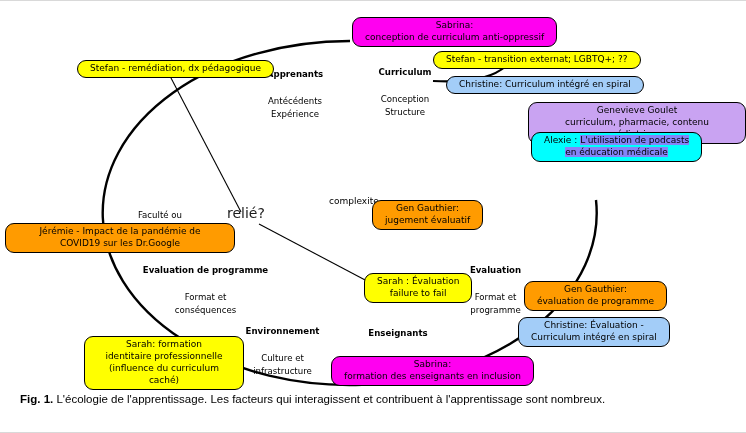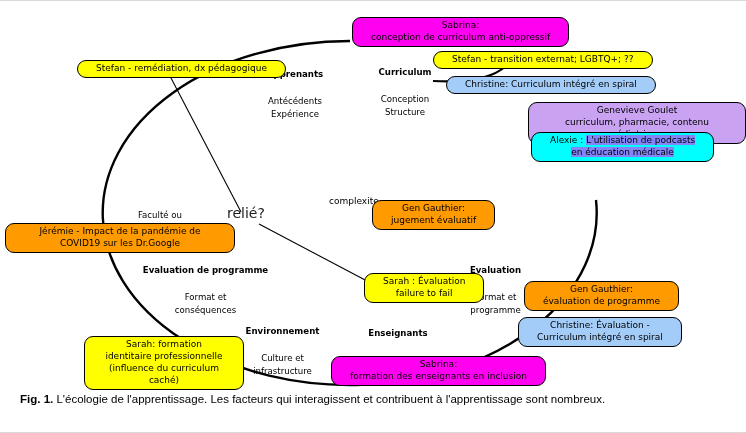--- a/index.html
+++ b/index.html
@@ -5,21 +5,21 @@
   html,body{margin:0;padding:0;background:#fff;}
   #screen{
     position:relative;width:746px;height:433px;background:#ffffff;overflow:hidden;
     font-family:"DejaVu Sans",sans-serif;color:#000;
     border-top:1px solid #d9d9d9;border-bottom:1px solid #d9d9d9;box-sizing:border-box;
   }
   #wires{position:absolute;left:0;top:0;z-index:0;}
   .note{
     position:absolute;z-index:3;box-sizing:border-box;
     border:1.6px solid #000;border-radius:9px;
-    padding:2px 18px;text-align:center;
+    padding:2px 12px;text-align:center;
     font-size:9px;line-height:1.32;white-space:pre-line;
   }
   .yellow{background:var(--c-yellow);}
   .magenta{background:var(--c-magenta);}
   .orange{background:var(--c-orange);}
   .blue{background:var(--c-blue);}
   .purple{background:var(--c-purple);}
   .cyan{background:var(--c-cyan);}
   .hl{background:var(--c-highlight);}
   .label{

